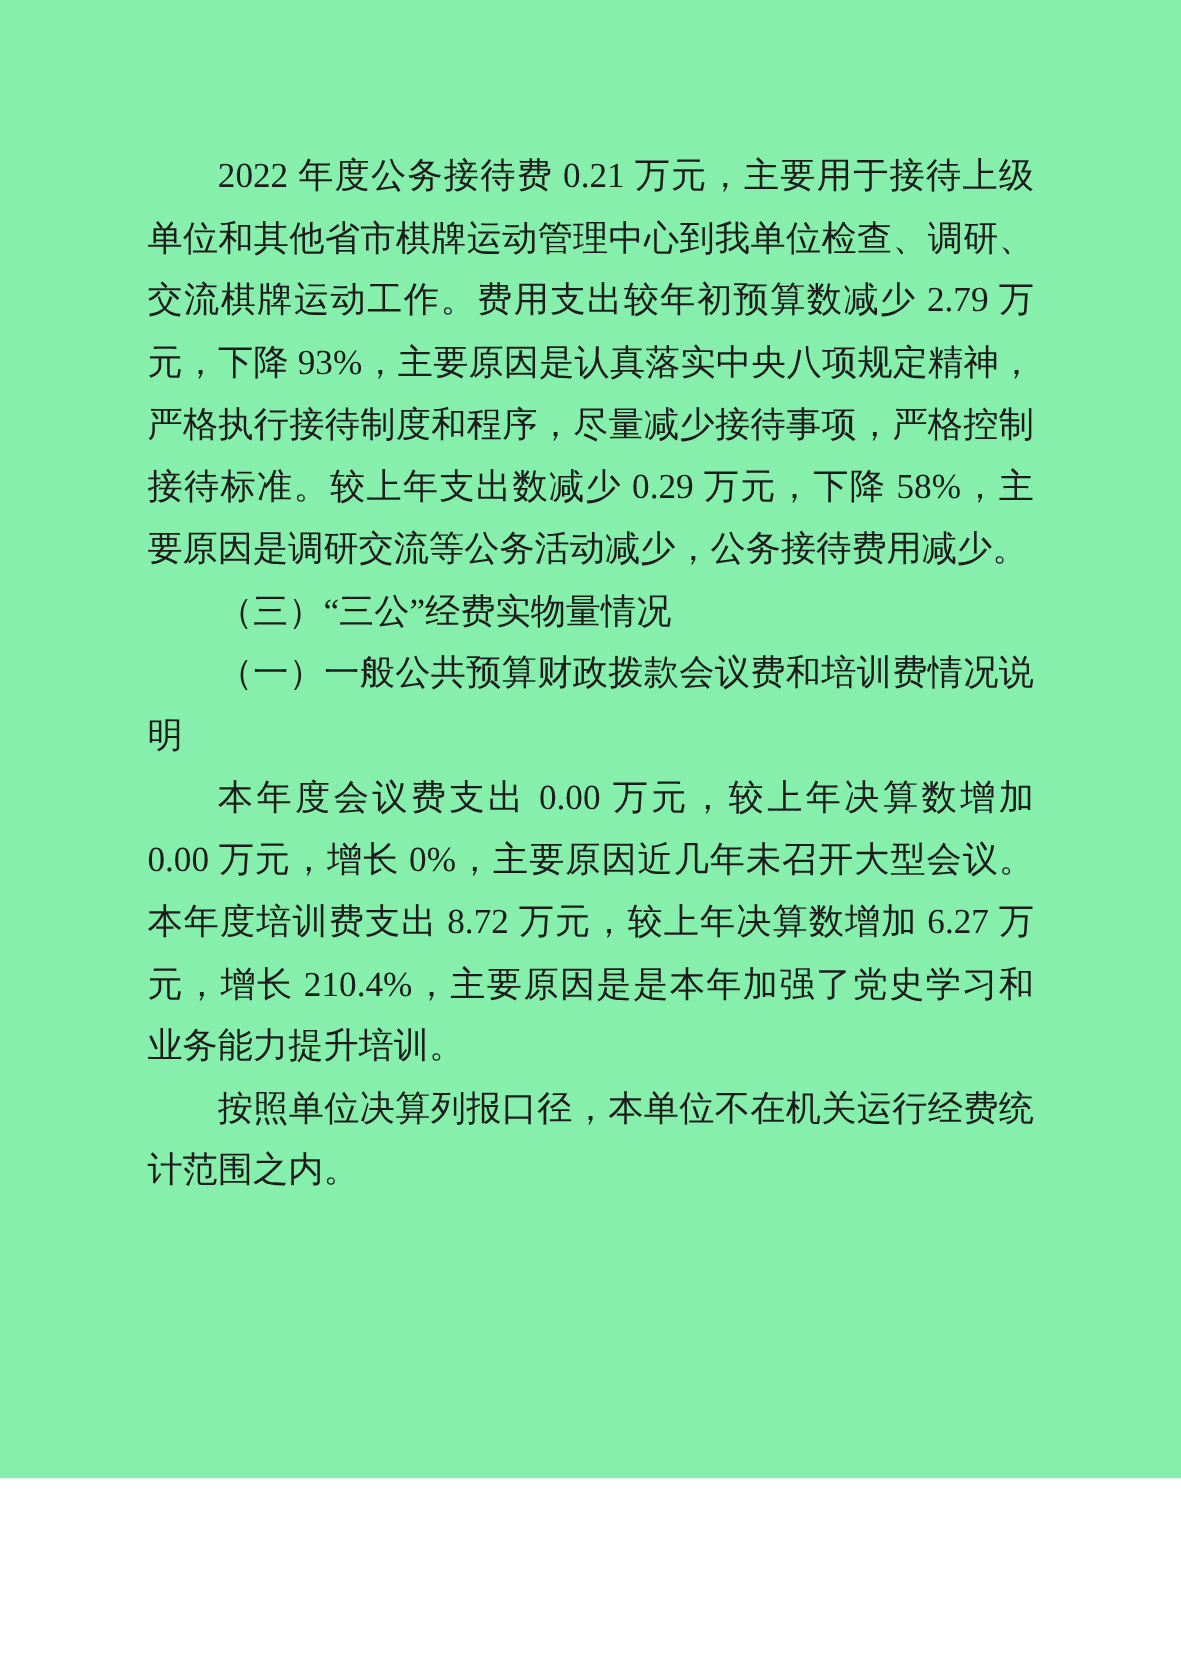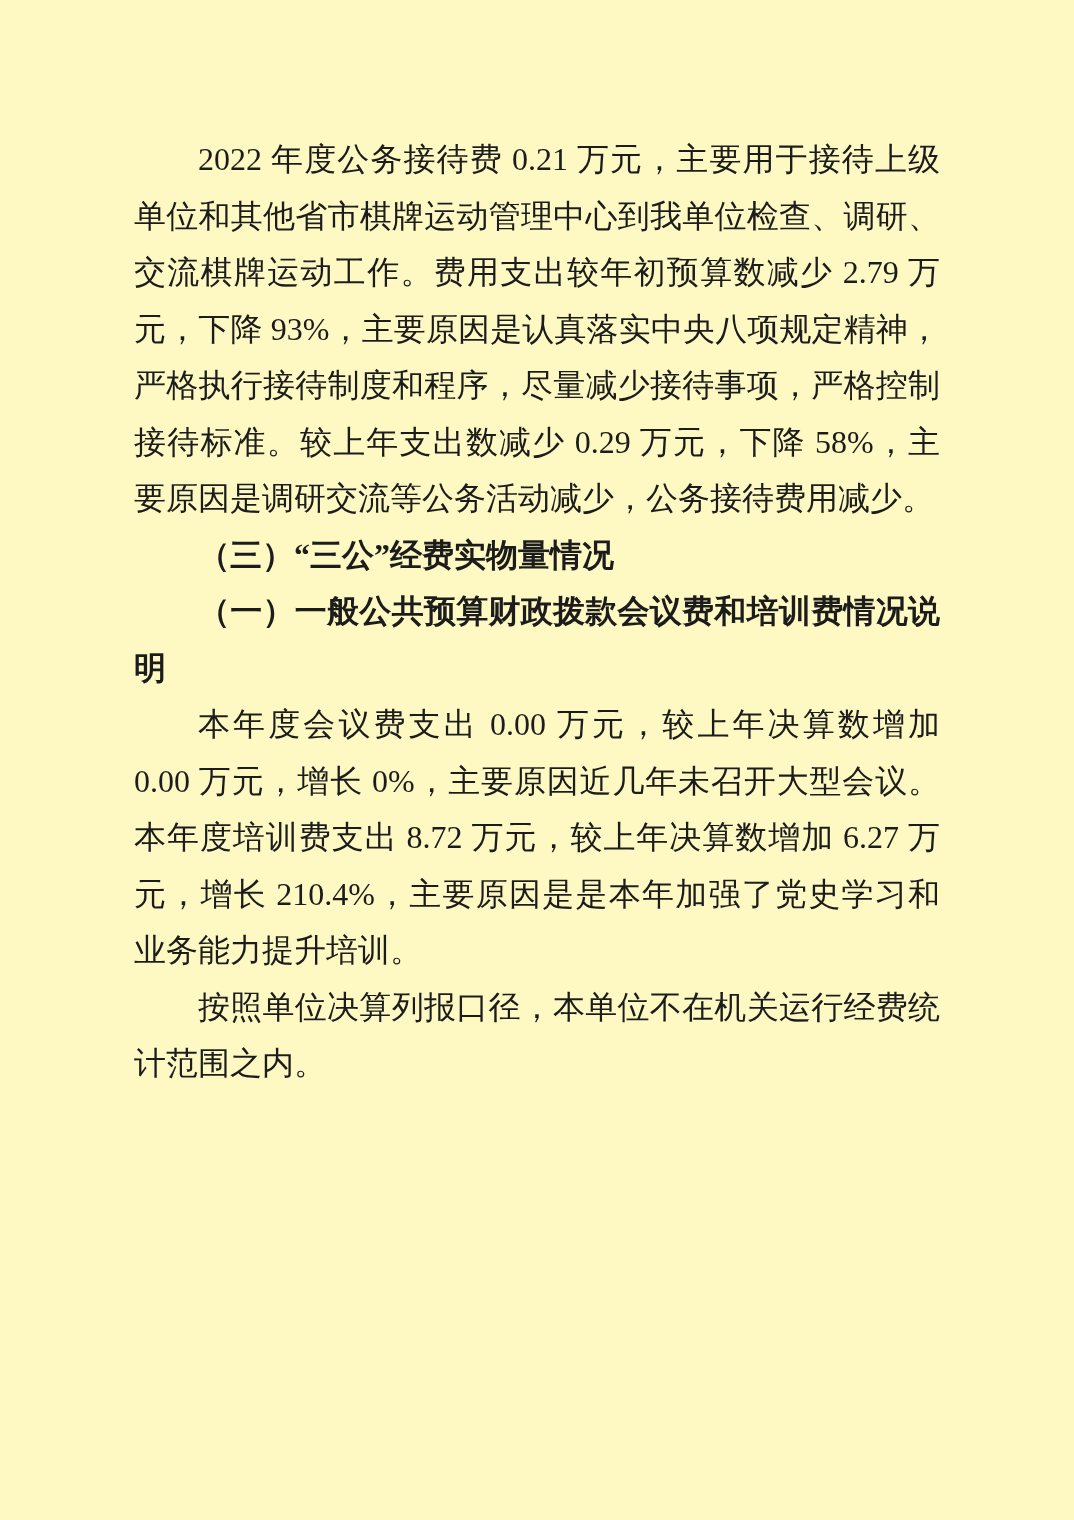--- a/index.html
+++ b/index.html
@@ -3,22 +3,22 @@
 <meta charset="utf-8">
 <style>
   html, body {
     margin: 0;
     padding: 0;
     background: #ffffff;
   }
   .page {
     position: relative;
     width: 1074px;
-    height: 1520px;
-    background: #fef9c3;
+    height: 1344px;
+    background: #86efac;
     overflow: hidden;
     font-family: "Liberation Serif", "DejaVu Serif", serif;
   }
   .content {
     position: absolute;
     left: 134px;
     top: 131px;
     width: 806px;
     color: #1c1c1c;
     font-size: 32px;
@@ -30,21 +30,21 @@
     margin: 0;
     padding: 0;
     text-indent: 2em;
   }
   .body-para {
     font-family: "Liberation Serif", "DejaVu Serif", serif;
     font-weight: 400;
   }
   .sub-heading {
     font-family: "Liberation Serif", "DejaVu Serif", serif;
-    font-weight: 700;
+    font-weight: 400;
   }
   .bold-heading {
     font-family: "Liberation Sans", "DejaVu Sans", sans-serif;
     font-weight: 700;
   }
 </style>
 </head>
 <body>
 
 <div class="page">

